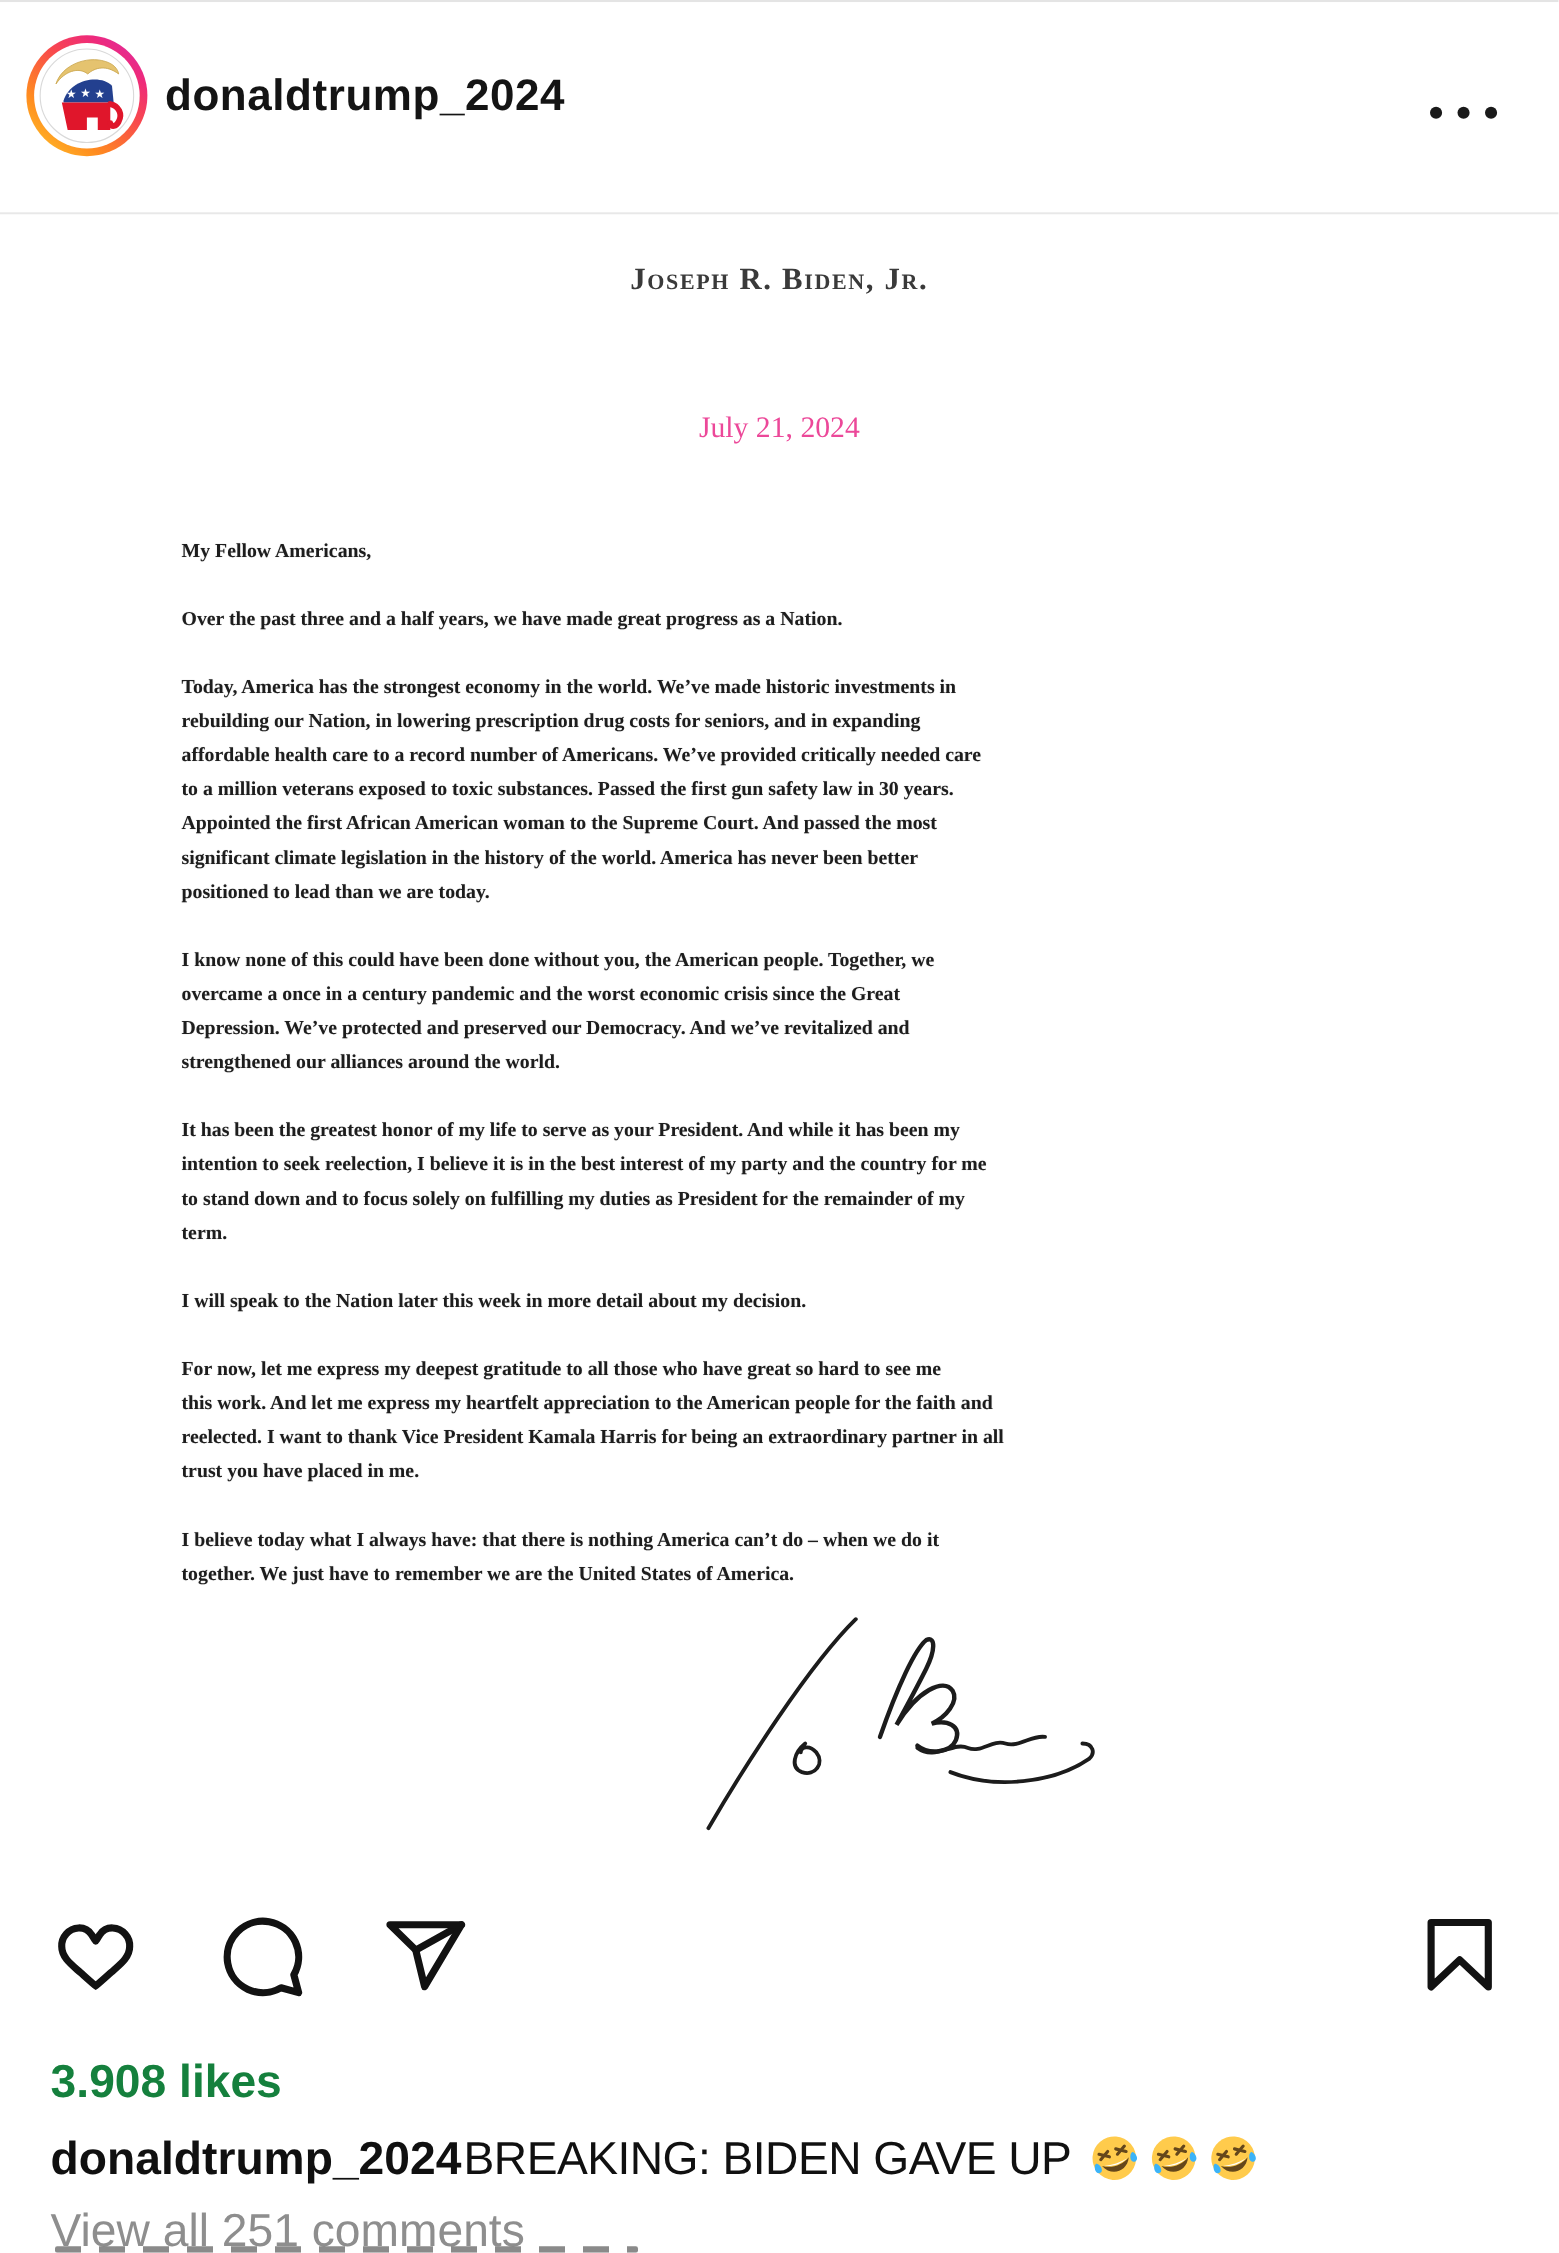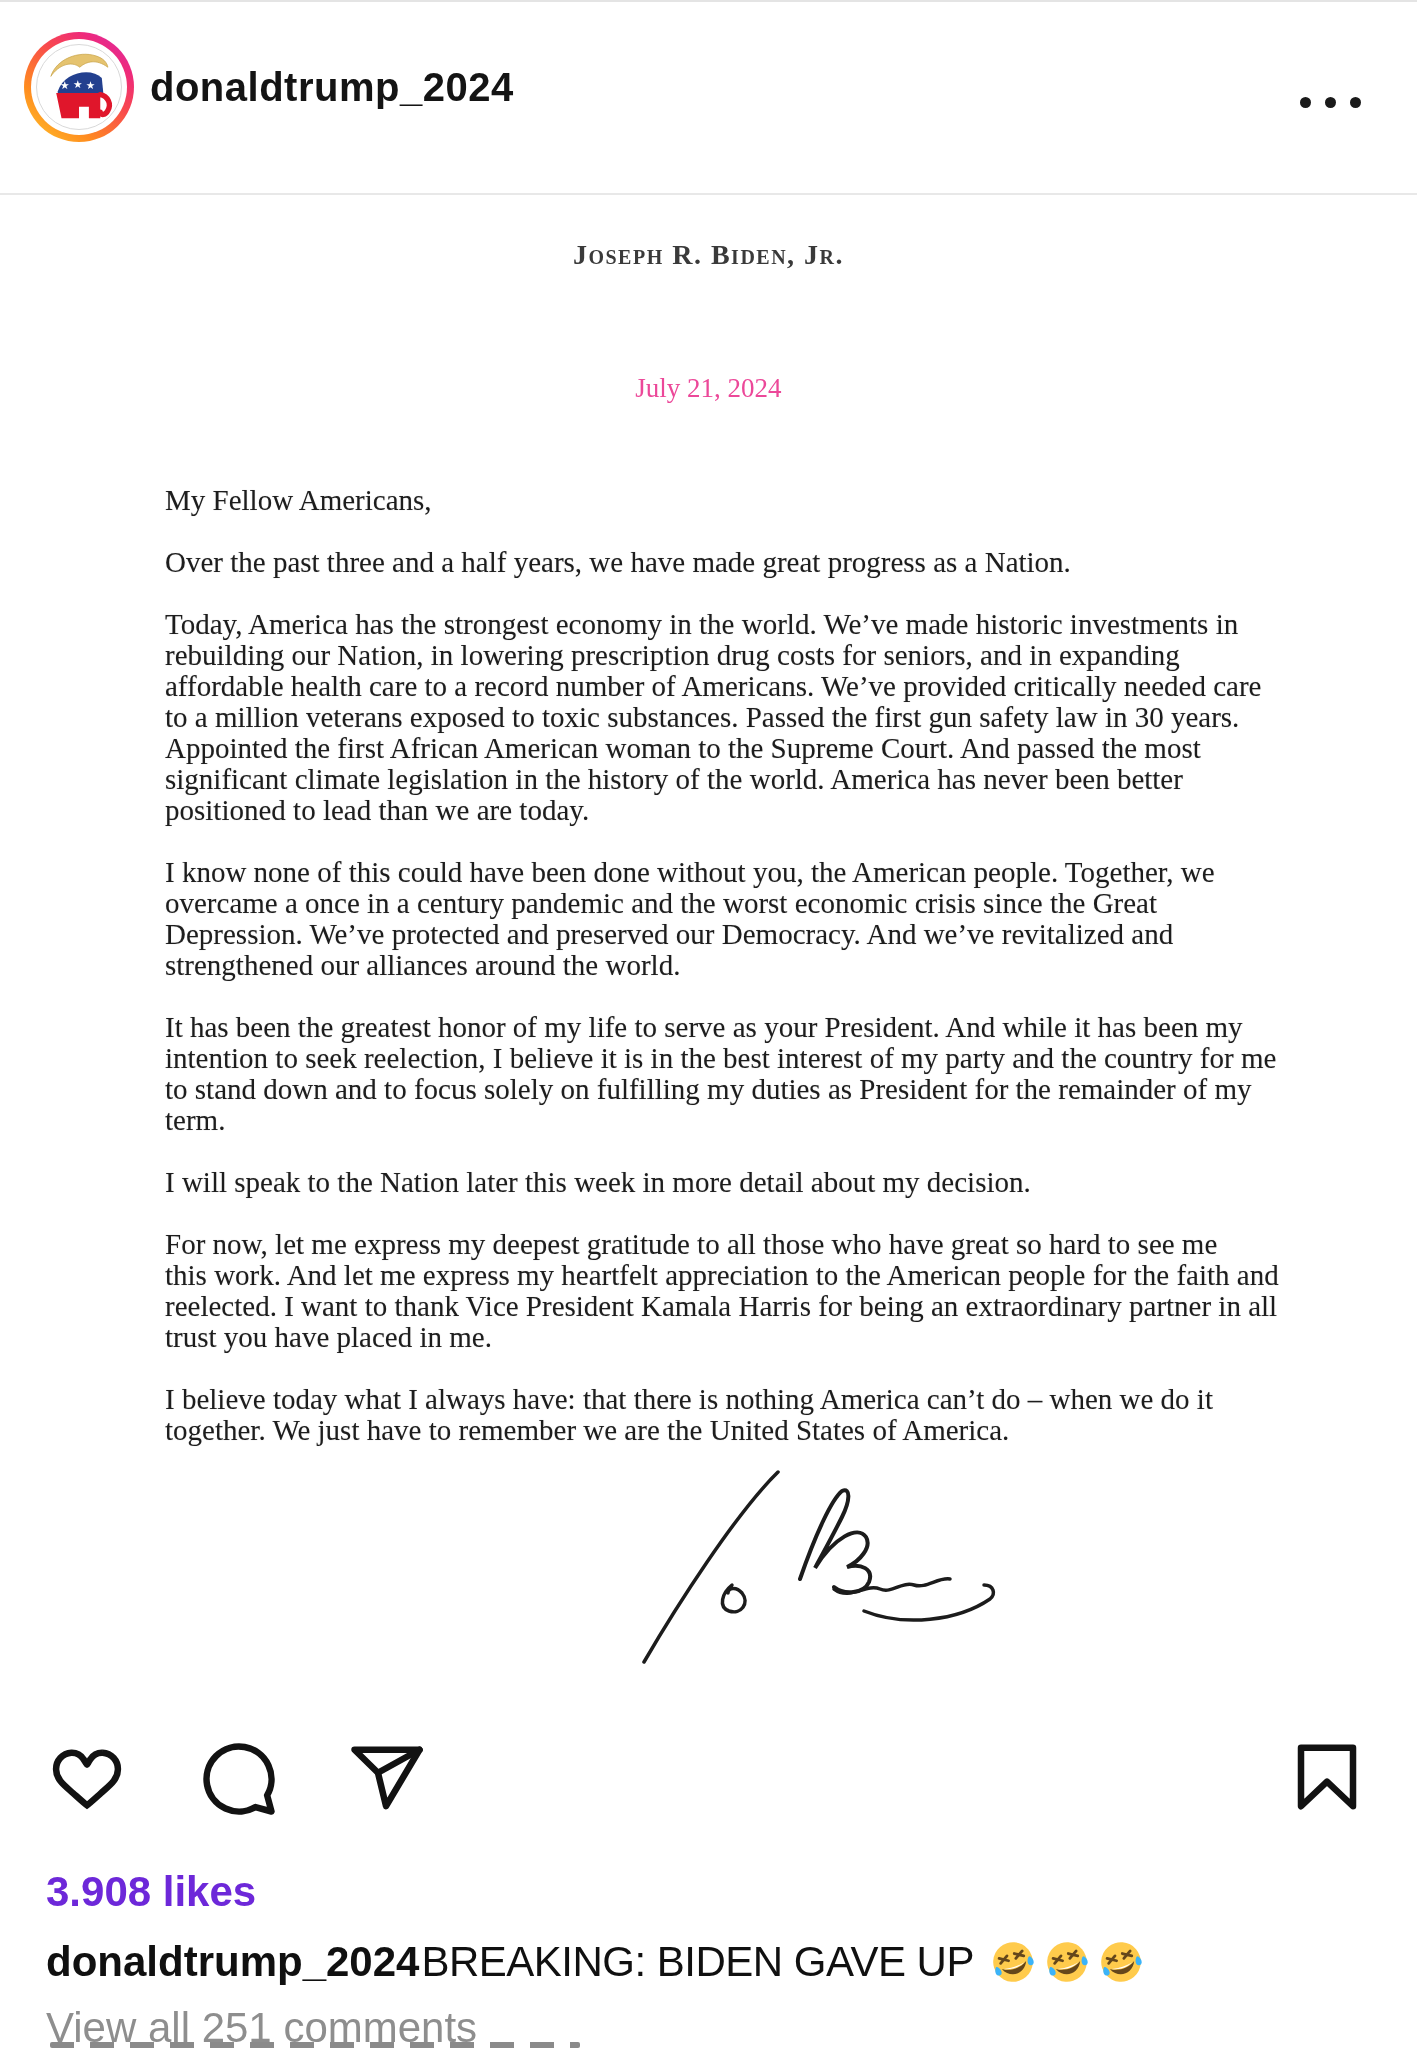--- a/index.html
+++ b/index.html
@@ -16,29 +16,29 @@
   .username-hdr{position:absolute;left:150px;top:63px;font-size:40px;font-weight:700;color:#141414;letter-spacing:.5px;}
   .more-btn{position:absolute;left:1300px;top:90px;width:80px;height:20px;display:flex;gap:14px;align-items:center;cursor:pointer;}
   .more-btn i{width:11px;height:11px;border-radius:50%;background:#1a1a1a;display:block;}
   .header-divider{position:absolute;left:0;top:193px;width:1417px;height:2px;background:#e8e8e8;}
   
   .letter{position:absolute;left:0;top:195px;width:1417px;height:1530px;background:#ffffff;
           font-family:"Liberation Serif",serif;color:#1d1d1d;}
   .letterhead{position:absolute;left:0;top:44px;width:1417px;text-align:center;
       font-variant:small-caps;font-weight:600;font-size:28px;letter-spacing:1.5px;color:#3a3a3a;}
   .letter-date{position:absolute;left:0;top:178px;width:1417px;text-align:center;font-size:27px;color:#ec4899;}
-  .letter-body{position:absolute;left:165px;top:290px;width:1120px;font-size:29px;line-height:31px;
-      text-shadow:0 0 1px rgba(50,50,50,.28);}
+  .letter-body{position:absolute;left:165px;top:290px;width:1120px;font-size:18px;line-height:31px;
+      text-shadow:0 0 1px rgba(50,50,50,.28);font-weight:bold;}
   .letter-body .para{margin:0 0 31px 0;}
   .letter-body .line{white-space:nowrap;}
   .signature{position:absolute;left:628px;top:1266px;width:380px;height:205px;}
   
   .actions{position:absolute;left:0;top:1736px;width:1417px;height:86px;}
   .act-icon{position:absolute;cursor:pointer;}
-  .likes{position:absolute;left:46px;top:1868px;font-size:42px;font-weight:700;color:#6d28d9;}
+  .likes{position:absolute;left:46px;top:1868px;font-size:42px;font-weight:700;color:#15803d;}
   .caption{position:absolute;left:46px;top:1938px;font-size:42px;color:#101010;display:flex;align-items:center;}
   .caption .cap-user{font-weight:700;cursor:pointer;}
   .caption .cap-text{margin-left:2px;font-weight:400;letter-spacing:-.5px;}
   .caption .emoji{width:46px;height:46px;margin-left:8px;flex:none;}
   .caption .emoji:first-of-type{margin-left:16px;}
   .view-comments{position:absolute;left:46px;top:2004px;font-size:42px;color:#8e8e8e;cursor:pointer;}
   .cutoff-row{position:absolute;left:50px;top:2042px;width:530px;height:6px;opacity:.6;border-radius:2px;
      background:repeating-linear-gradient(90deg,#3c3c3c 0 24px,transparent 24px 40px);}
 </style>
 </head>

